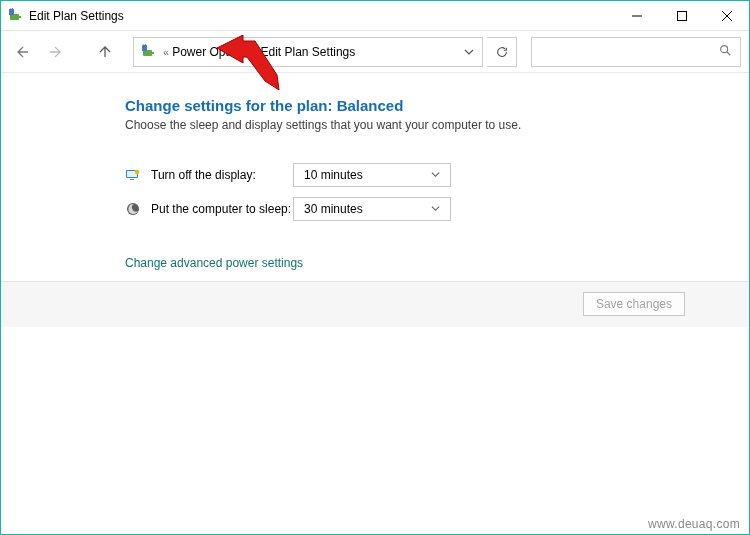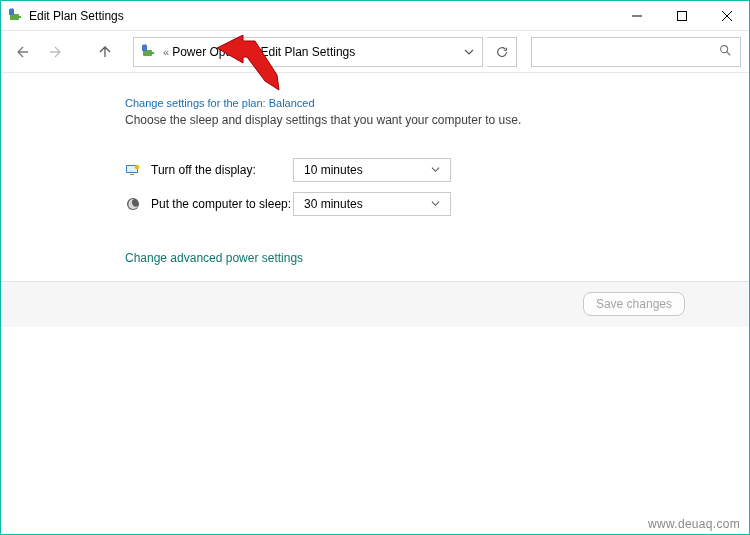--- a/index.html
+++ b/index.html
@@ -21,34 +21,34 @@
     .addr-item { font-size: 12px; color: #000; white-space: nowrap; }
     .addr-spacer { flex: 1; }
     .addr-drop { width: 22px; display: flex; align-items: center; justify-content: center; color: #555; }
     .refresh-btn { width: 30px; height: 30px; border: 1px solid #ccc; border-left: none; display: flex; align-items: center; justify-content: center; }
     .search-bar { flex: 1; height: 30px; border: 1px solid #ccc; margin-left: 10px; display: flex; align-items: center; padding: 0 8px; }
     .search-icon { color: #666; }
     .search-input { border: none; outline: none; font-size: 12px; flex: 1; }
 
     .content { flex: 1; overflow: auto; }
     .inner { padding: 24px 0 0 124px; max-width: 560px; }
-    .heading { font-size: 11px; color: #176db5; font-weight: 400; }
+    .heading { font-size: 15px; color: #176db5; font-weight: 700; }
     .subtext { font-size: 12px; color: #404040; margin-top: 4px; }
     .settings-block { margin-top: 26px; }
     .setting-row { display: flex; align-items: center; height: 34px; }
     .setting-icon { width: 16px; height: 16px; margin-right: 10px; flex: none; }
     .setting-label { font-size: 12px; width: 142px; }
     .dropdown { width: 158px; height: 24px; border: 1px solid #c9c9c9; display: flex; align-items: center; padding: 0 10px; font-size: 12px; background: #fff; justify-content: space-between; }
     .dropdown .chev { color: #555; }
     .links { margin-top: 30px; }
     .link { font-size: 12px; color: #0f766e; margin-bottom: 9px; display: block; cursor: pointer; }
 
     .bottom-bar { border-top: 1px solid #e3e3e3; background: #f6f6f6; height: 46px; display: flex; align-items: center; justify-content: flex-end; padding: 0 64px; gap: 10px; }
     .btn { min-width: 78px; height: 24px; border: 1px solid #c9c9c9; background: #fdfdfd; font-size: 12px; display: flex; align-items: center; justify-content: center; padding: 0 12px; }
-    .btn.disabled { color: #a5a5a5; border-radius: 8px; }
+    .btn.disabled { color: #a5a5a5; }
     .watermark { position: absolute; right: 10px; bottom: 4px; font-size: 12px; color: #888; letter-spacing: 0.3px; }
 
     .arrow-annot { position: absolute; left: 217px; top: 35px; pointer-events: none; }
     .footer-gap { flex: 1; }
   </style>
 </head>
 <body>
 
 <div class="window">
 

